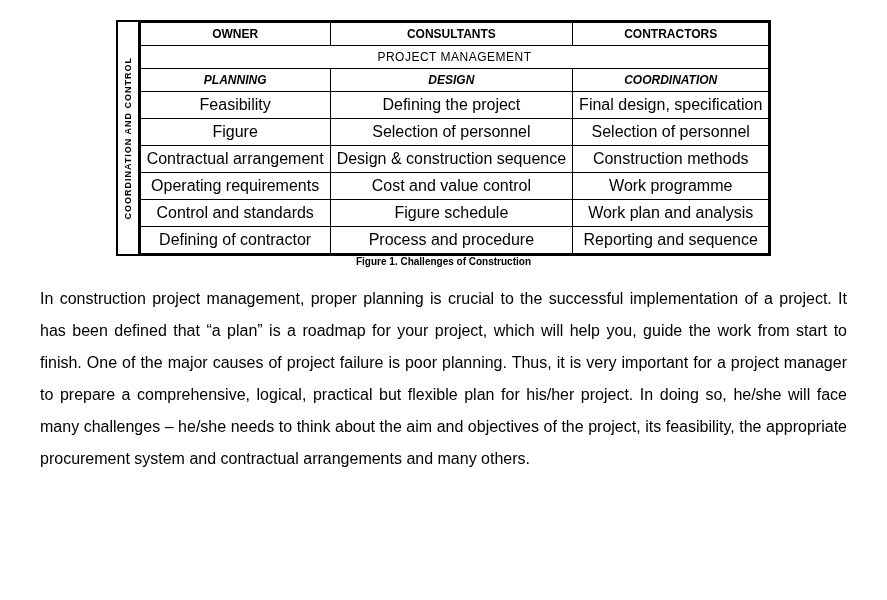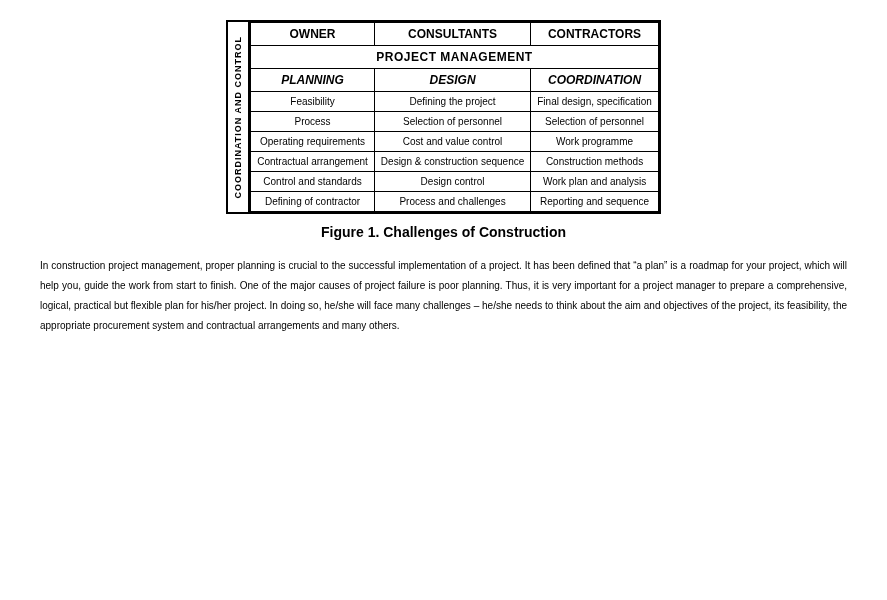--- a/index.html
+++ b/index.html
@@ -71,53 +71,52 @@
       background: #fff;
     }
 
     .header-row th {
       font-weight: bold;
       text-transform: uppercase;
       font-size: 12px;
     }
 
     .project-mgmt-row td {
-      font-weight: bold;
+      font-weight: normal;
       text-align: center;
       font-size: 12px;
       letter-spacing: 0.5px;
       margin-top: 20px;
     }
 
     .sub-header-row td {
       font-style: italic;
       font-weight: bold;
       font-size: 12px;
     }
 
     .sub-header-planning {
       font-style: italic;
       font-weight: bold;
       margin-top: 40px;
     }
 
     .data-row td {
-      font-size: 10px;
+      font-size: 16px;
       margin-top: 33px;
     }
 
     .figure-caption {
-      margin-top: 10px;
-      font-size: 14px;
+      font-size: 10px;
       font-weight: bold;
       text-align: center;
     }
 
     .body-text {
-      font-size: 10px;
+      font-size: 16px;
       line-height: 2;
       text-align: justify;
       margin-top: 10px;
     }
   </style>
 </head>
 <body>
 
 <div class="figure-container">
   <div class="table-wrapper">
@@ -143,42 +142,42 @@
             <td>DESIGN</td>
             <td>COORDINATION</td>
           </tr>
 
           <tr class="data-row">
             <td>Feasibility</td>
             <td>Defining the project</td>
             <td>Final design, specification</td>
           </tr>
           <tr class="data-row">
-            <td>Process</td>
+            <td>Figure</td>
             <td>Selection of personnel</td>
             <td>Selection of personnel</td>
+          </tr>
+          <tr class="data-row">
+            <td>Contractual arrangement</td>
+            <td>Design &amp; construction sequence</td>
+            <td>Construction methods</td>
           </tr>
           <tr class="data-row">
             <td>Operating requirements</td>
             <td>Cost and value control</td>
             <td>Work programme</td>
           </tr>
           <tr class="data-row">
-            <td>Contractual arrangement</td>
-            <td>Design &amp; construction sequence</td>
-            <td>Construction methods</td>
-          </tr>
-          <tr class="data-row">
             <td>Control and standards</td>
-            <td>Design control</td>
+            <td>Figure schedule</td>
             <td>Work plan and analysis</td>
           </tr>
           <tr class="data-row">
             <td>Defining of contractor</td>
-            <td>Process and challenges</td>
+            <td>Process and procedure</td>
             <td>Reporting and sequence</td>
           </tr>
         </tbody>
       </table>
     </div>
   </div>
   <div class="figure-caption">Figure 1. Challenges of Construction</div>
 </div>
 
 <p class="body-text">In construction project management, proper planning is crucial to the successful implementation of a project. It has been defined that “a plan” is a roadmap for your project, which will help you, guide the work from start to finish. One of the major causes of project failure is poor planning. Thus, it is very important for a project manager to prepare a comprehensive, logical, practical but flexible plan for his/her project. In doing so, he/she will face many challenges – he/she needs to think about the aim and objectives of the project, its feasibility, the appropriate procurement system and contractual arrangements and many others.</p>

